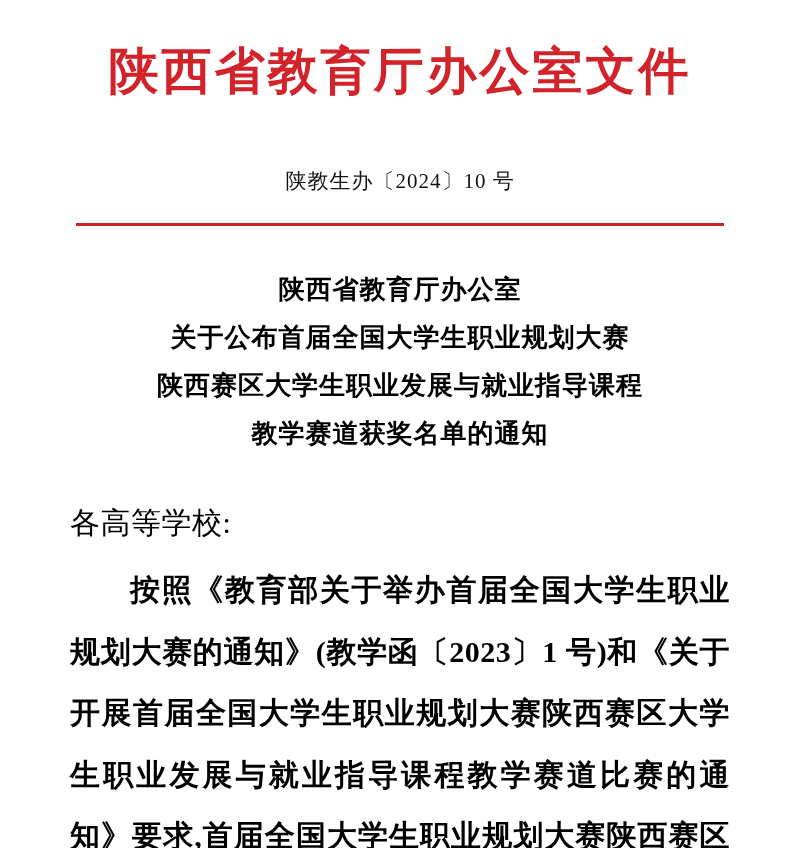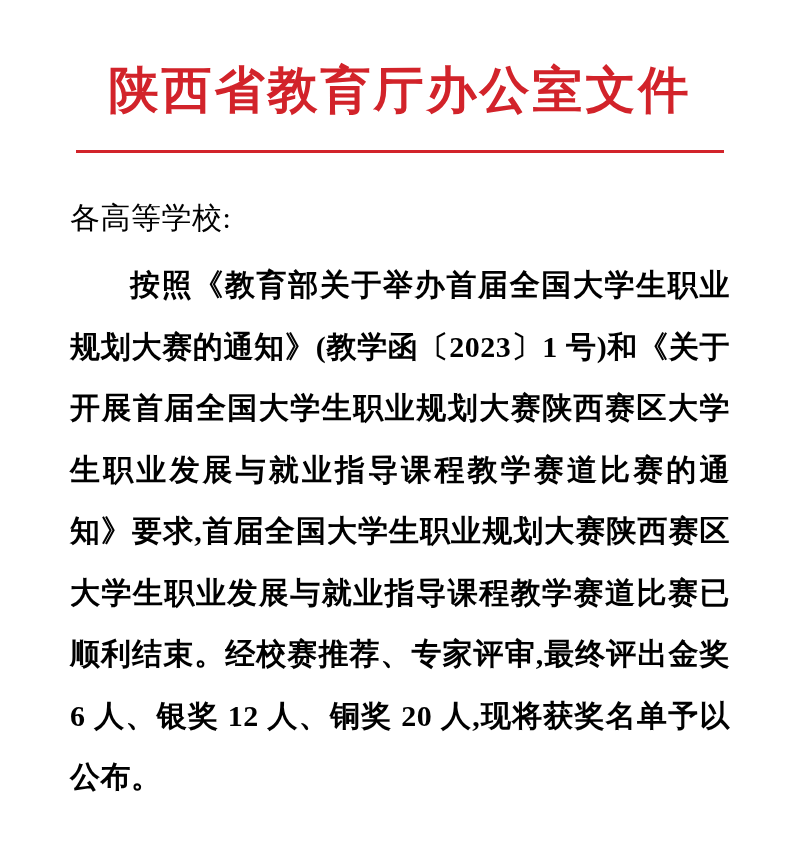--- a/index.html
+++ b/index.html
@@ -16,21 +16,21 @@
   }
   .page {
     position: relative;
     width: 800px;
     height: 848px;
     background: #ffffff;
     box-sizing: border-box;
   }
   .doc-header {
     text-align: center;
-    padding-top: 59px;
+    padding-top: 40px;
   }
   .doc-title {
     font-family: "Liberation Serif", "DejaVu Serif", serif;
     color: #d2232a;
     font-weight: bold;
     font-size: 50px;
     letter-spacing: 3px;
     line-height: 1.25;
     white-space: nowrap;
   }
@@ -80,22 +80,29 @@
 </style>
 </head>
 <body>
 
 <div class="page">
 
   <div class="doc-header">
     <div class="doc-title">陕西省教育厅办公室文件</div>
   </div>
 
+  <div class="doc-number">陕教生办〔2024〕10 号</div>
 
   <div class="red-rule"></div>
 
+  <div class="main-title">
+    <div>陕西省教育厅办公室</div>
+    <div>关于公布首届全国大学生职业规划大赛</div>
+    <div>陕西赛区大学生职业发展与就业指导课程</div>
+    <div>教学赛道获奖名单的通知</div>
+  </div>
 
   <div class="body-block">
     <div class="salutation">各高等学校:</div>
     <div class="para">按照《教育部关于举办首届全国大学生职业规划大赛的通知》(教学函〔2023〕1 号)和《关于开展首届全国大学生职业规划大赛陕西赛区大学生职业发展与就业指导课程教学赛道比赛的通知》要求,首届全国大学生职业规划大赛陕西赛区大学生职业发展与就业指导课程教学赛道比赛已顺利结束。经校赛推荐、专家评审,最终评出金奖 6 人、银奖 12 人、铜奖 20 人,现将获奖名单予以公布。</div>
   </div>
 
 </div>
 
 </body></html>

